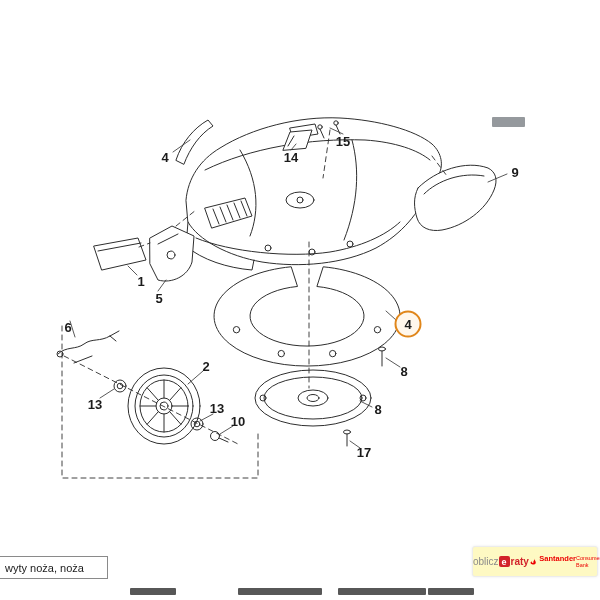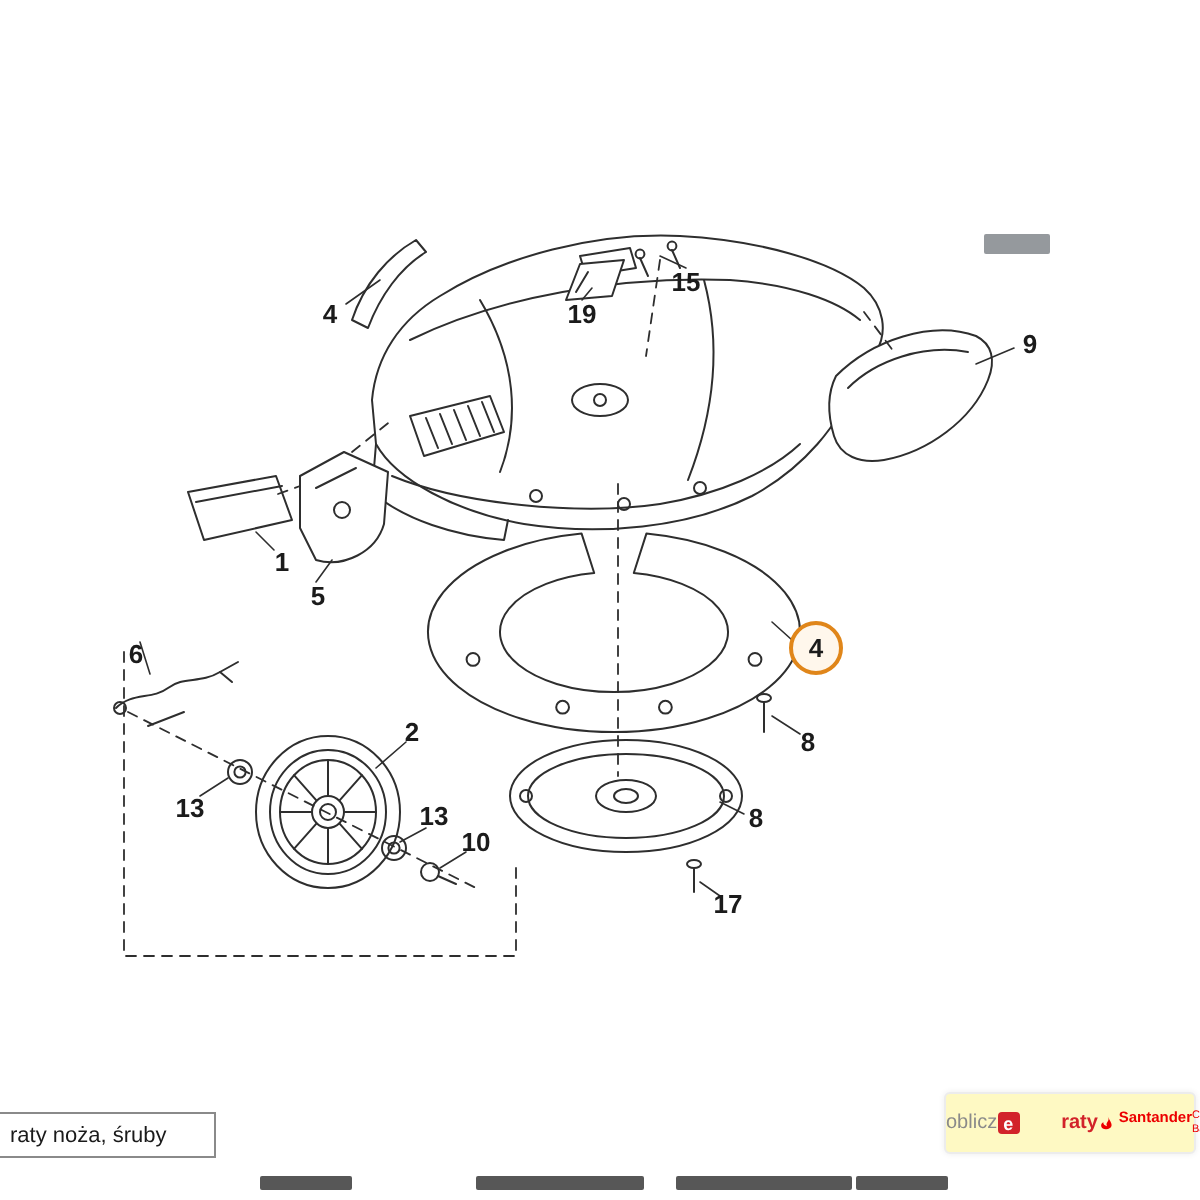--- a/index.html
+++ b/index.html
@@ -29,21 +29,21 @@
     background:#fef9c3;border:1px solid #ececec;border-radius:3px;
     box-shadow:0 0 3px rgba(0,0,0,0.08);
     display:flex;align-items:center;justify-content:space-evenly;
     z-index:6;cursor:pointer;
   }
   .divider{width:1px;height:16px;background:#e2e2e2;}
   .oblicz{font-size:10px;color:#8a8a8a;}
   .eraty{display:flex;align-items:center;gap:1px;}
   .eraty-e{background:#d2232a;color:#fff;font-weight:bold;font-size:9px;
     width:11px;height:11px;display:flex;align-items:center;justify-content:center;border-radius:2px;}
-  .eraty-text{color:#d2232a;font-weight:bold;font-size:10px;margin-left:20px;}
+  .eraty-text{color:#d2232a;font-weight:bold;font-size:10px;}
   .santander{display:flex;align-items:center;gap:2px;}
   .santander-col{display:flex;flex-direction:row;line-height:1.1;}
   .santander-name{color:#ec0000;font-weight:bold;font-size:7.5px;}
   .santander-sub{color:#ec0000;font-size:5.5px;}
   .cutoff-strip{position:absolute;bottom:5px;height:7px;background:#454545;border-radius:1px;opacity:.9;}
   .small-gray-bar{position:absolute;left:492px;top:117px;width:33px;height:10px;background:#95999d;border-radius:1px;}
 </style>
 </head>
 <body>
 
@@ -191,40 +191,40 @@
         <line x1="213" y1="414" x2="200" y2="421"></line>
         <line x1="233" y1="426" x2="220" y2="434"></line>
         <line x1="400" y1="367" x2="386" y2="358"></line>
         <line x1="372" y1="407" x2="360" y2="401"></line>
         <line x1="360" y1="448" x2="350" y2="441"></line>
       </g>
     </g>
   </svg>
 
   <span class="part-label" style="left:165px;top:157px">4</span>
-  <span class="part-label" style="left:291px;top:157px">19</span>
+  <span class="part-label" style="left:291px;top:157px">14</span>
   <span class="part-label" style="left:343px;top:141px">15</span>
   <span class="part-label" style="left:515px;top:172px">9</span>
   <span class="part-label" style="left:141px;top:281px">1</span>
   <span class="part-label" style="left:159px;top:298px">5</span>
   <span class="part-label highlight" style="left:408px;top:324px">4</span>
   <span class="part-label" style="left:68px;top:327px">6</span>
   <span class="part-label" style="left:206px;top:366px">2</span>
   <span class="part-label" style="left:95px;top:404px">13</span>
   <span class="part-label" style="left:217px;top:408px">13</span>
   <span class="part-label" style="left:238px;top:421px">10</span>
   <span class="part-label" style="left:404px;top:371px">8</span>
   <span class="part-label" style="left:378px;top:409px">8</span>
   <span class="part-label" style="left:364px;top:452px">17</span>
 
   <div class="small-gray-bar"></div>
 </div>
 
 <div class="footer-left-box">
-  <span>raty noża, śruby</span>
+  <span>wyty noża, noża</span>
 </div>
 
 <div class="payment-banner">
   <span class="oblicz">oblicz</span>
   <span class="divider"></span>
   <span class="eraty">
     <span class="eraty-e">e</span>
     <span class="eraty-text">raty</span>
   </span>
   <span class="divider"></span>

